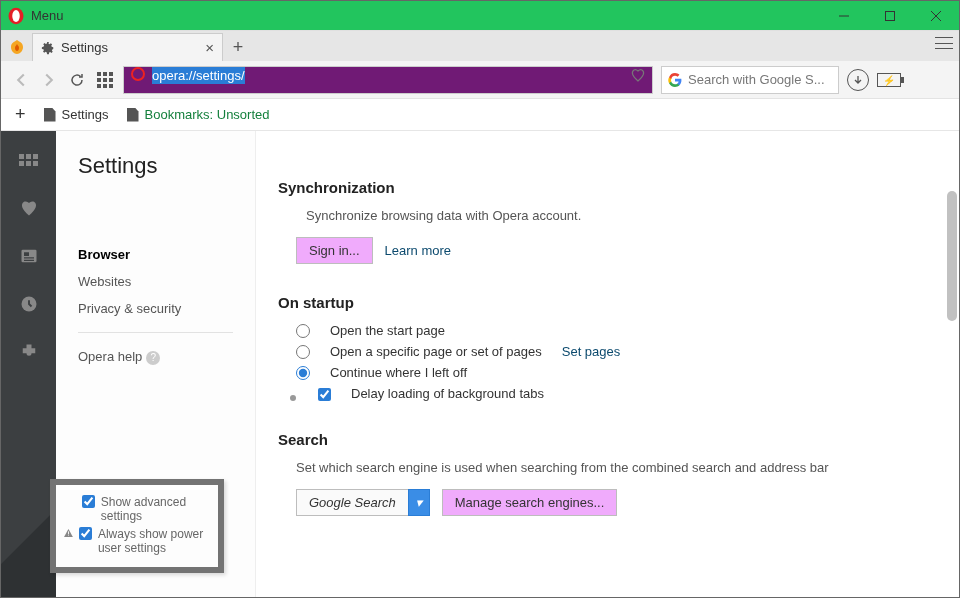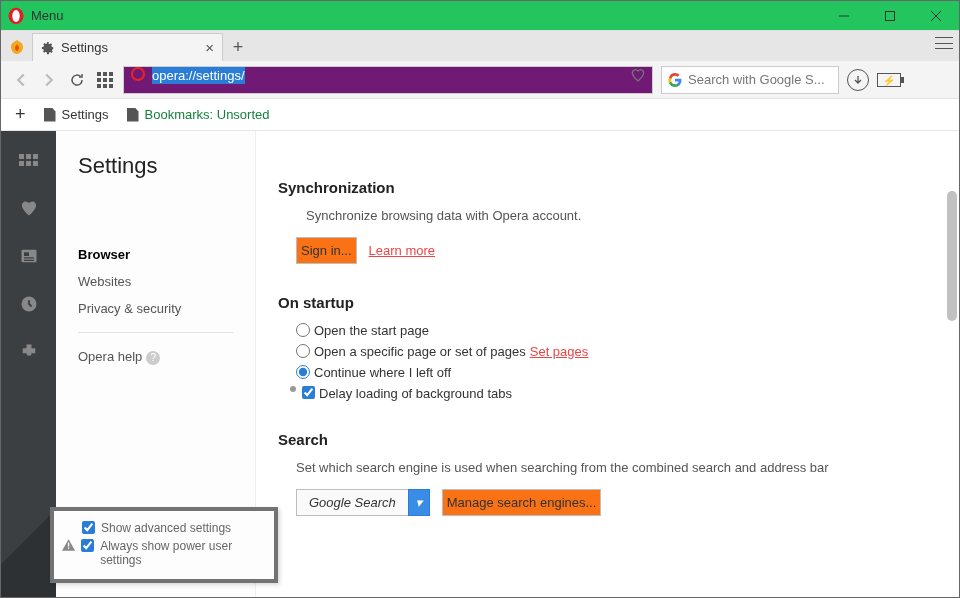--- a/index.html
+++ b/index.html
@@ -60,36 +60,36 @@
 .bottom-wedge { position:absolute; left:0; bottom:0; width:55px; height:120px; background: linear-gradient(135deg, transparent 49.5%, #2e3133 50%); pointer-events:none; }
 
 .sidebar-settings { width:200px; background:#fdfdfd; padding:22px; border-right:1px solid #eee; display:flex; flex-direction:column; position:relative; }
 .sidebar-settings h1 { font-size:22px; font-weight:400; color:#222; }
 .nav-list { margin-top:38px; font-size:13px; }
 .nav-list .item { padding:6px 0; color:#555; cursor:pointer; }
 .nav-list .item.active { color:#000; font-weight:bold; }
 .nav-list hr { border:none; border-top:1px solid #e2e2e2; margin:10px 0; }
 .help-q { display:inline-block; width:14px; height:14px; border-radius:50%; background:#ccc; color:#fff; font-size:10px; text-align:center; line-height:14px; margin-left:4px; }
 
-.adv-box { position:absolute; bottom:14px; left:-6px; width:228px; border:4px solid #737373; padding:10px 8px 8px 8px; background:#fdfdfd; box-shadow: 2px 2px 4px rgba(0,0,0,.15); }
+.adv-box { position:absolute; bottom:24px; left:-6px; width:174px; border:6px solid #737373; padding:10px 8px 8px 8px; background:#fdfdfd; box-shadow: 2px 2px 4px rgba(0,0,0,.15); }
 .adv-row { display:flex; align-items:flex-start; gap:6px; font-size:12px; color:#666; margin-bottom:4px; }
 .warn-tri { width:14px; height:12px; }
 .chk { width:13px; height:13px; flex-shrink:0; accent-color:#2a7dd6; }
 
 .content { flex:1; padding:18px 22px 22px 22px; overflow:hidden; position:relative; }
 .search-settings { width:275px; height:28px; border:1px solid #ccc; padding:0 8px; color:#333; }
 .search-settings::placeholder { color:#999; }
 .sect { margin-top:30px; }
 .sect h2 { font-size:15px; font-weight:600; color:#222; }
 .sect .desc { margin-top:12px; color:#555; }
 .sect .ctrl-row { margin-top:14px; display:flex; align-items:center; gap:12px; }
-.btn { border:1px solid #bdbdbd; background:#f97316; padding:5px 4px; cursor:pointer; font:inherit; color:#333; }
-.link { color:#ef4444; text-decoration:underline; cursor:pointer; }
+.btn { border:1px solid #bdbdbd; background:#f0abfc; padding:5px 12px; cursor:pointer; font:inherit; color:#333; }
+.link { color:#0c4a6e; cursor:pointer; }
 .radio-col { margin-top:12px; display:flex; flex-direction:column; gap:6px; }
-.radio-row { display:flex; align-items:flex-start; gap:4px; color:#333; }
+.radio-row { display:flex; align-items:flex-end; gap:20px; color:#333; }
 .radio-row input[type=radio] { width:14px; height:14px; accent-color:#2a7dd6; }
 .radio-row.sub { margin-left:-6px; }
 .bullet { width:6px; height:6px; border-radius:50%; background:#999; flex-shrink:0; margin-right:2px; }
 
 .select-wrap { display:flex;font-style:italic; }
 .select-wrap .sel-body { border:1px solid #bdbdbd; background:#fafafa; padding:5px 12px; }
 .select-wrap .sel-arrow { border:1px solid #2a7dd6; background:#3a8de6; color:#fff; width:22px; display:flex; align-items:center; justify-content:center; margin-left:-1px; }
 
 .scrollbar { position:absolute; right:2px; top:60px; width:10px; height:130px; background:#c1c1c1; border-radius:5px; }
 

